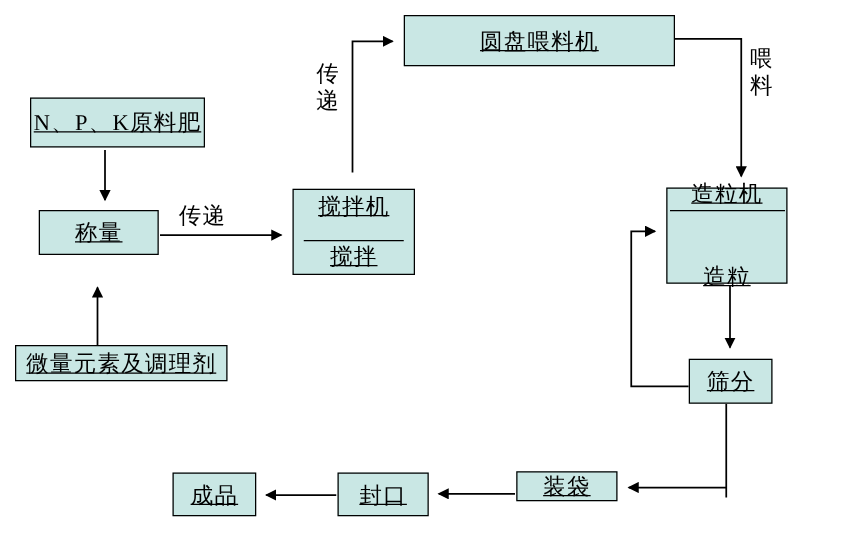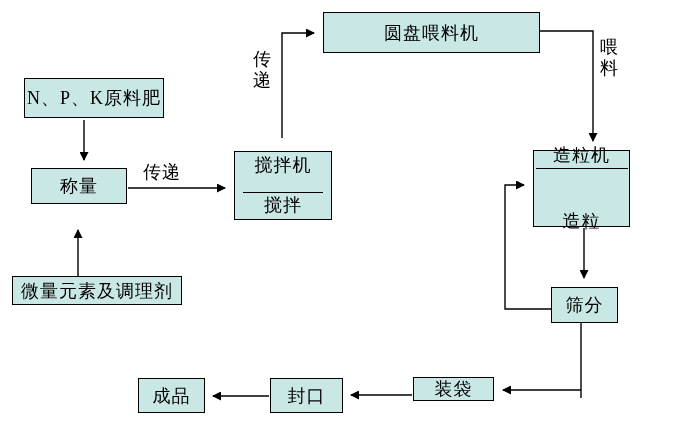--- a/index.html
+++ b/index.html
@@ -8,21 +8,21 @@
     font-family:"Liberation Serif","DejaVu Serif",serif; color:#000;
     overflow:hidden;
   }
   svg.wires { position:absolute; left:0; top:0; width:693px; height:430px; }
   .node {
     position:absolute; box-sizing:border-box;
     background:#c9e7e4; border:1.5px solid #000;
     display:flex; align-items:center; justify-content:center;
     text-align:center; font-size:18px; letter-spacing:1px; line-height:20px;
   }
-  .node span { white-space:nowrap; }
+  .node span { white-space:nowrap;text-decoration:underline; }
   .node.two-line { flex-direction:column; line-height:21px; }
   .ul-mixer   { border-bottom:1.6px solid #000; width:80px; padding-bottom:16px; margin-bottom:2px; }
   .ul-gran    { border-bottom:1.6px solid #000; width:92px; padding-bottom:2px; margin-bottom:2px; }
   .edge-label { position:absolute; font-size:18px; letter-spacing:1px; }
   .edge-label.vert {
     width:20px; letter-spacing:0; line-height:21px;
     word-break:break-all; text-align:center;
   }
 </style>
 </head>

